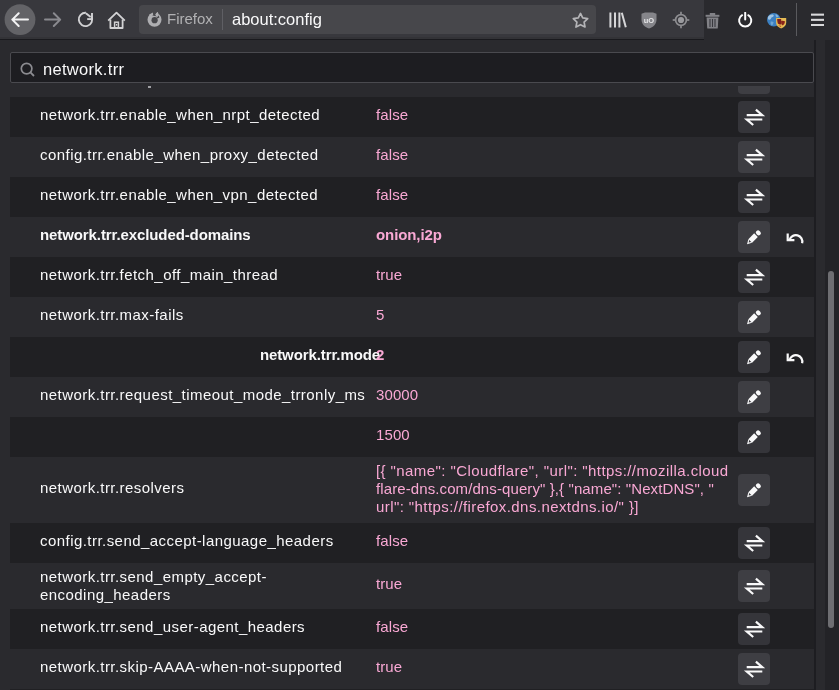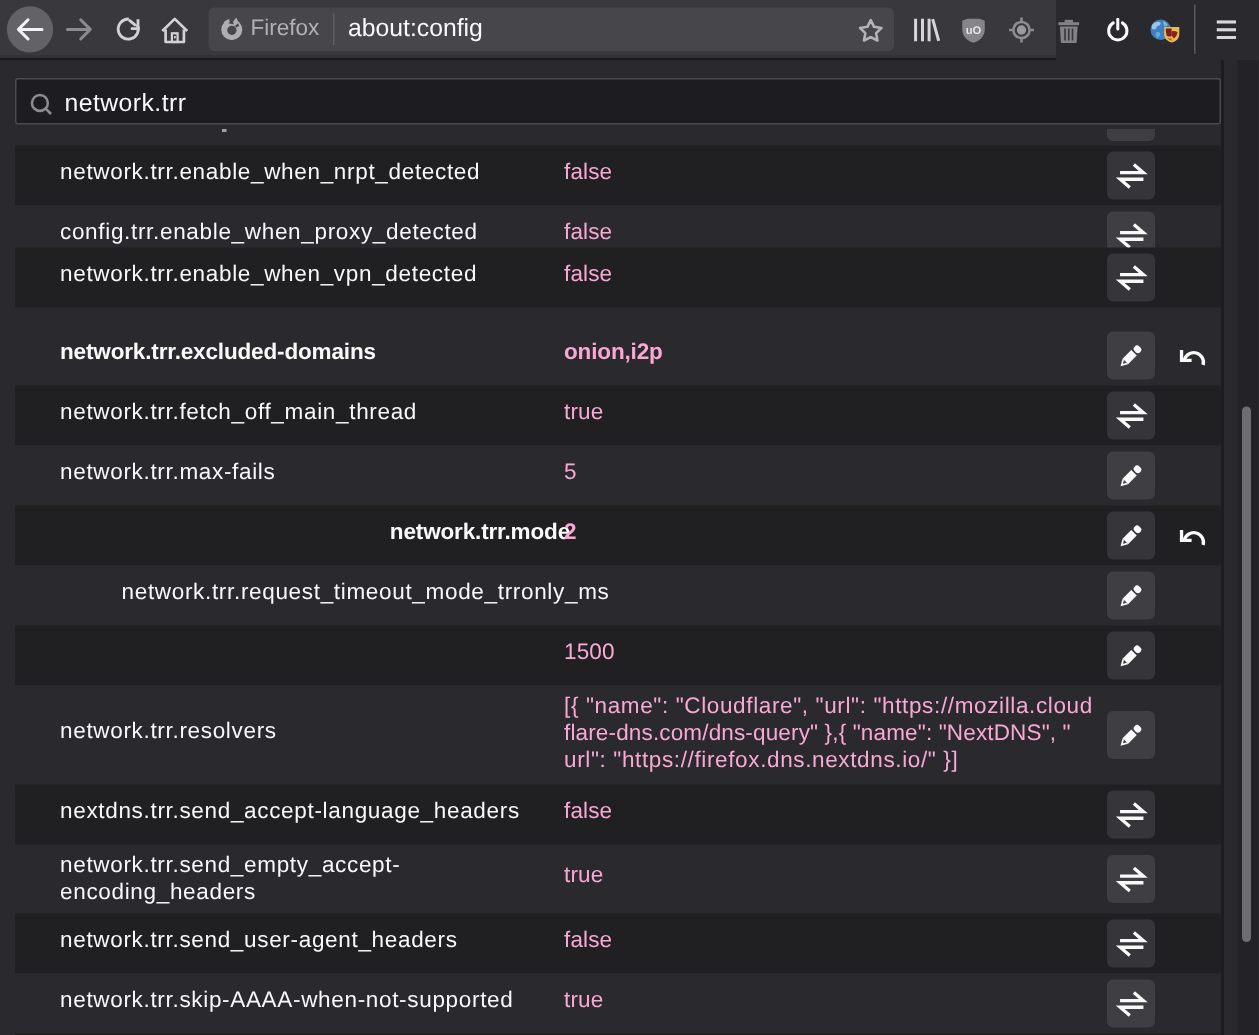--- a/index.html
+++ b/index.html
@@ -158,21 +158,21 @@
 <div class="row" style="top:137px;height:40px;background:transparent">
       <div class="nm" style="line-height:40px;top:-2px;">config.trr.enable_when_proxy_detected</div>
       <div class="vl" style="line-height:40px;top:-2px;">false</div>
       <div class="btn" style="top:4px;background:#3e3e43"><svg width="32" height="32" viewBox="0 0 32 32">
           <g stroke="#f9f9fa" stroke-width="2.2" fill="none">
             <path d="M17.9 8.7 L24.2 14.1 L8.7 14.1"></path>
             <path d="M15.2 24 L8.8 18.5 L24.3 18.5"></path>
           </g>
         </svg></div>
     </div>
-<div class="row" style="top:165px;height:40px;background:#202023">
+<div class="row" style="top:177px;height:40px;background:#202023">
       <div class="nm" style="line-height:40px;top:-2px;">network.trr.enable_when_vpn_detected</div>
       <div class="vl" style="line-height:40px;top:-2px;">false</div>
       <div class="btn" style="top:4px;background:#35353a"><svg width="32" height="32" viewBox="0 0 32 32">
           <g stroke="#f9f9fa" stroke-width="2.2" fill="none">
             <path d="M17.9 8.7 L24.2 14.1 L8.7 14.1"></path>
             <path d="M15.2 24 L8.8 18.5 L24.3 18.5"></path>
           </g>
         </svg></div>
     </div>
 <div class="row" style="top:217px;height:40px;background:transparent">
@@ -233,21 +233,22 @@
           </g>
         </svg></div>
     </div>
     <svg width="20" height="20" viewBox="0 0 20 20" style="position:absolute;left:786px;top:349px">
       <g stroke="#f9f9fa" stroke-width="2.2" fill="none">
         <path d="M1.7 4.4 L1.7 11.2 L8.4 11.2" stroke-linejoin="miter"></path>
         <path d="M3.6 10.9 A 6.35 6.35 0 1 1 16.1 14.3"></path>
       </g>
     </svg>
 <div class="row" style="top:377px;height:40px;background:transparent">
-      <div class="nm" style="line-height:40px;top:-2px;margin-left:41px;">network.trr.request_timeout_mode_trronly_ms</div>
+      <div class="nm" style="line-height:40px;top:-2px;">network.trr.request_timeout_mode_trronly_ms</div>
+      <div class="vl" style="line-height:40px;top:-2px;">30000</div>
       <div class="btn" style="top:4px;background:#3e3e43"><svg width="32" height="32" viewBox="0 0 32 32">
           <g transform="translate(15.6,16.6) rotate(45)" fill="#f9f9fa">
             <rect x="-2.6" y="-3.4" width="5.2" height="8.2"></rect>
             <path d="M-2.6 4.8 L2.6 4.8 L0 9.3 Z"></path>
             <rect x="-2.6" y="-8.9" width="5.2" height="4.4" rx="2.1"></rect>
           </g>
           <g transform="translate(15.6,16.6) rotate(45)" fill="#3e3e43">
             <path d="M-1.3 4.8 L1.3 4.8 L0 7 Z"></path>
           </g>
         </svg></div>
@@ -273,21 +274,21 @@
             <rect x="-2.6" y="-3.4" width="5.2" height="8.2"></rect>
             <path d="M-2.6 4.8 L2.6 4.8 L0 9.3 Z"></path>
             <rect x="-2.6" y="-8.9" width="5.2" height="4.4" rx="2.1"></rect>
           </g>
           <g transform="translate(15.6,16.6) rotate(45)" fill="#3e3e43">
             <path d="M-1.3 4.8 L1.3 4.8 L0 7 Z"></path>
           </g>
         </svg></div>
     </div>
 <div class="row" style="top:523px;height:40px;background:#202023">
-      <div class="nm" style="line-height:40px;top:-2px;">nextdns.trr.send_accept-language_headers</div>
+      <div class="nm" style="line-height:40px;top:-2px;">config.trr.send_accept-language_headers</div>
       <div class="vl" style="line-height:40px;top:-2px;">false</div>
       <div class="btn" style="top:4px;background:#35353a"><svg width="32" height="32" viewBox="0 0 32 32">
           <g stroke="#f9f9fa" stroke-width="2.2" fill="none">
             <path d="M17.9 8.7 L24.2 14.1 L8.7 14.1"></path>
             <path d="M15.2 24 L8.8 18.5 L24.3 18.5"></path>
           </g>
         </svg></div>
     </div>
 <div class="row" style="top:563px;height:46px;background:transparent">
       <div class="nm" style="line-height:18px;top:5px">network.trr.send_empty_accept-<br>encoding_headers</div>

